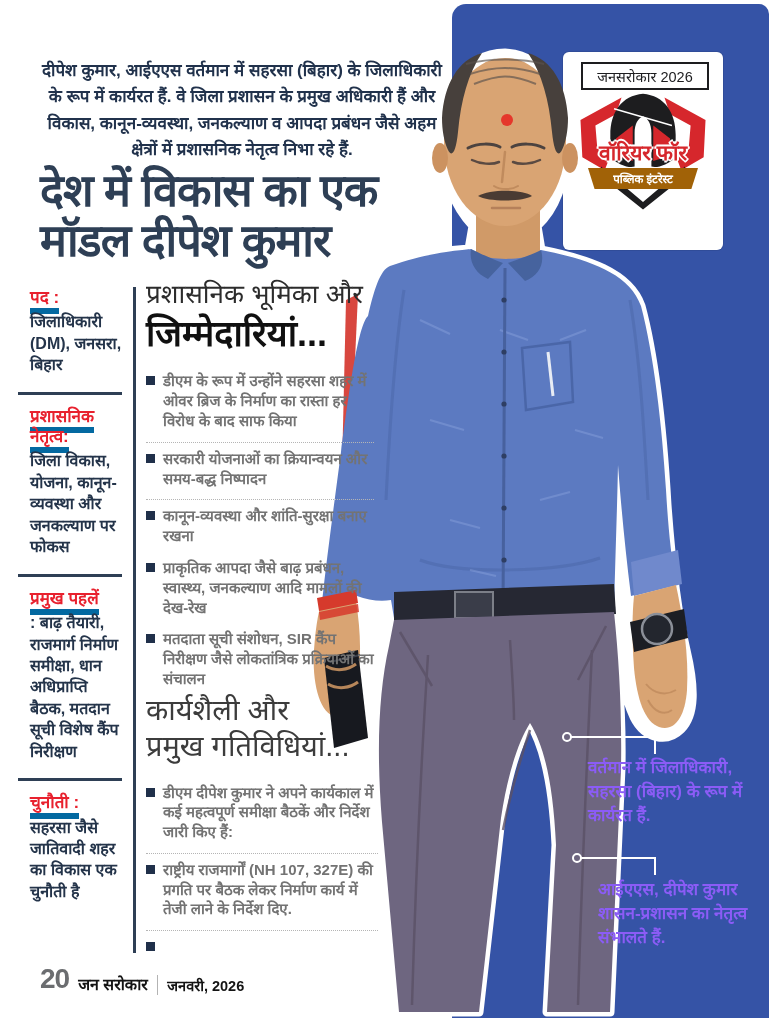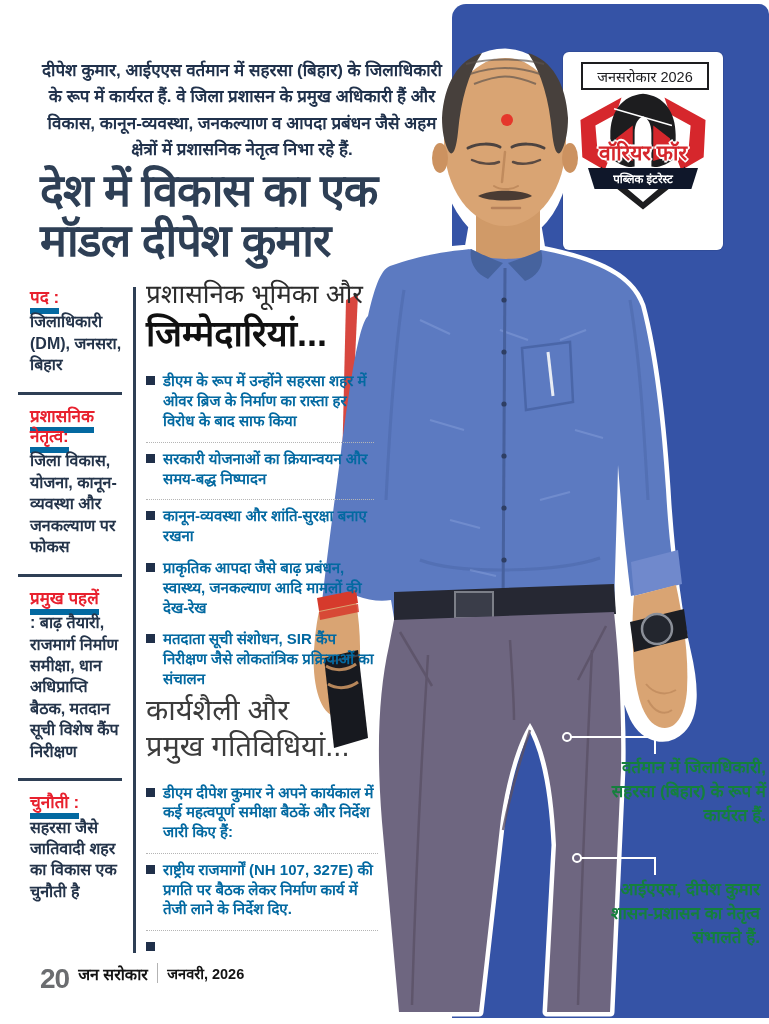--- a/index.html
+++ b/index.html
@@ -15,21 +15,21 @@
   #person{left:0;top:0;width:769px;height:1024px;z-index:4;pointer-events:none;}
 
   
   #logo-box{left:563px;top:52px;width:160px;height:198px;background:#ffffff;
             border-radius:6px;z-index:3;box-shadow:0 0 0 1px rgba(0,0,0,.08);}
   #logo-label{left:18px;top:10px;width:120px;border:2px solid #1d1d1f;padding:2px 2px;
               text-align:center;font-size:14.5px;font-weight:400;color:#1d1d1f;}
   #logo-title{left:0;top:86px;width:160px;text-align:center;font-size:21px;font-weight:900;
               color:#d6272c;z-index:2;
               text-shadow:-2px 0 #fff,2px 0 #fff,0 -2px #fff,0 2px #fff,-1px -1px #fff,1px 1px #fff;}
-  #logo-ribbon{left:25px;top:116px;width:110px;background:#0f172a;color:#fff;text-align:center;
+  #logo-ribbon{left:25px;top:116px;width:110px;background:#a16207;color:#fff;text-align:center;
                font-size:11.5px;font-weight:800;padding:3px 0;z-index:2;
                clip-path:polygon(0 0,100% 0,94% 100%,6% 100%);}
   #logo-shield{left:10px;top:30px;}
 
   
   #intro{left:40px;top:58px;width:404px;text-align:center;font-size:17px;line-height:1.55;
          font-weight:700;color:#21324c;z-index:5;}
   #headline{left:40px;top:166px;width:410px;color:#2e3f55;font-weight:900;z-index:5;
             letter-spacing:-1px;}
   #headline .h-line{font-size:45px;line-height:1.12;}
@@ -46,34 +46,34 @@
   #v-sep{left:133px;top:287px;width:2.5px;height:666px;background:#2e3f55;z-index:5;}
 
   
   #roles{left:146px;top:280px;width:228px;z-index:5;}
   .sec-head-light{font-size:26px;font-weight:400;color:#2c2c2c;line-height:1.15;}
   .sec-head-bold{font-size:36px;font-weight:900;color:#101010;line-height:1.1;margin-top:4px;}
   .bullets{margin-top:12px;}
   .bullet{display:flex;gap:8px;padding:6px 0;}
   .bullet.sep{border-bottom:1px dotted #b5b5b5;padding-bottom:11px;}
   .bullet .sq{width:9px;height:9px;background:#20304a;flex:0 0 9px;margin-top:5px;}
-  .bullet .bt{font-size:15px;font-weight:700;color:#0369a1;line-height:1.32;}
+  .bullet .bt{font-size:15px;font-weight:700;color:#737373;line-height:1.32;}
 
   #activities{left:146px;top:692px;width:232px;z-index:5;}
   .act-head{font-size:29px;font-weight:500;color:#3c3c3c;line-height:1.25;}
 
   
   .callout-line{z-index:6;}
-  .callout-text{color:#15803d;font-size:17px;font-weight:800;line-height:1.4;text-align:right;
+  .callout-text{color:#8b5cf6;font-size:17px;font-weight:800;line-height:1.4;text-align:left;
                 z-index:6;}
   #callout1-text{left:588px;top:756px;width:178px;}
   #callout2-text{left:598px;top:878px;width:162px;}
 
   
-  #footer{left:40px;top:963px;display:flex;align-items:flex-start;gap:9px;z-index:5;}
+  #footer{left:40px;top:963px;display:flex;align-items:flex-end;gap:9px;z-index:5;}
   #footer .pg{font-size:28px;font-weight:900;color:#6b6d70;letter-spacing:-1px;}
   #footer .mag{font-size:16px;font-weight:900;color:#141414;}
   #footer .fdiv{width:1.5px;height:20px;background:#b3b3b3;}
   #footer .iss{font-size:14.5px;font-weight:800;color:#141414;}
 </style>
 </head>
 <body>
 
 <div class="abs" id="blue-panel"></div>
 

